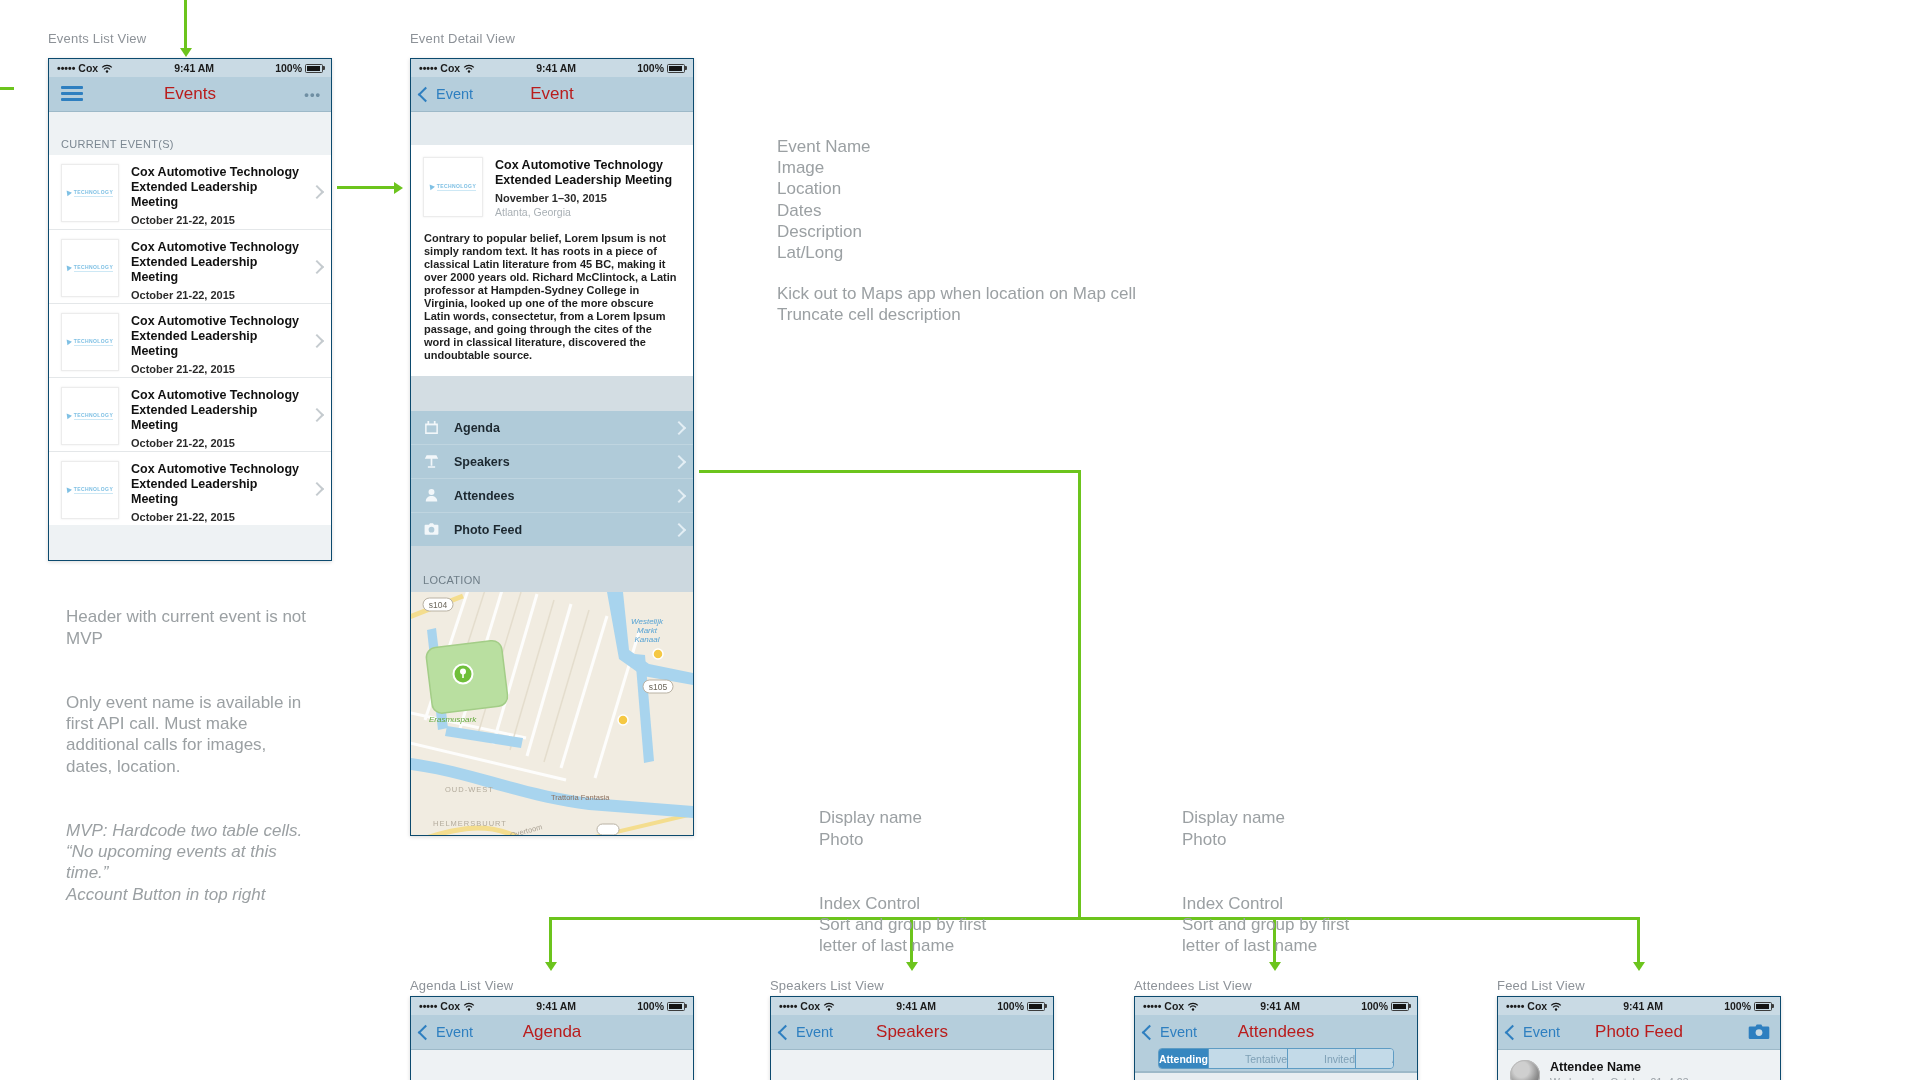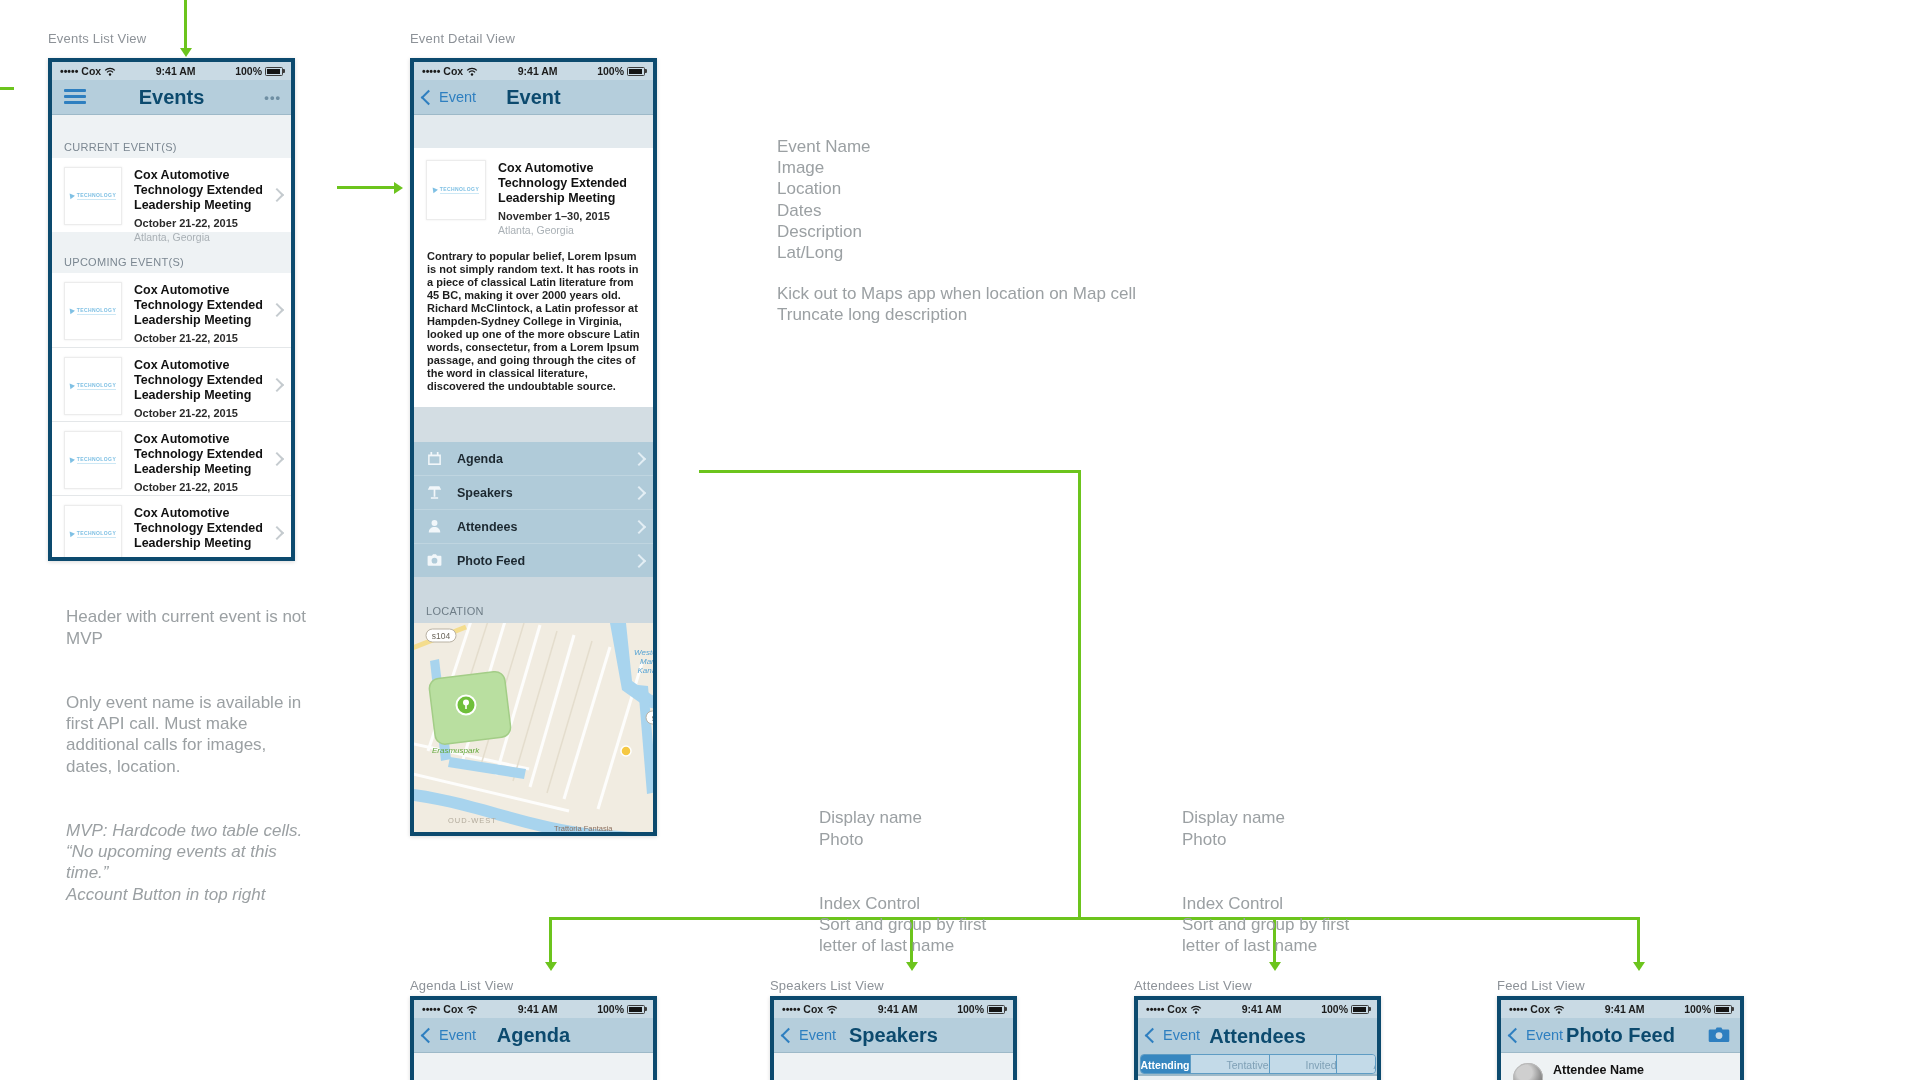--- a/index.html
+++ b/index.html
@@ -12,31 +12,31 @@
   .fields div{font-size:17px;line-height:21.2px;color:#9ba0a3;}
 
   
   .gline{position:absolute;background:#6cc41d;}
   .ghead-down{position:absolute;width:0;height:0;border-left:6px solid transparent;
               border-right:6px solid transparent;border-top:9px solid #6cc41d;}
   .ghead-right{position:absolute;width:0;height:0;border-top:6px solid transparent;
                border-bottom:6px solid transparent;border-left:9px solid #6cc41d;}
 
   
-  .phone{position:absolute;width:247px;background:#eef2f4;border:4px solid #0c4a6e;
+  .phone{position:absolute;width:284px;background:#eef2f4;border:1px solid #0c4a6e;
          box-shadow:0 1px 4px rgba(0,0,0,.15);overflow:hidden;box-sizing:border-box;}
   .statusbar{height:18px;background:#c9dae4;display:flex;align-items:center;
              justify-content:space-between;padding:0 8px;font-size:10.5px;font-weight:bold;color:#1b1b1b;}
   .sb-left,.sb-right{display:flex;align-items:center;gap:3px;}
   .batt{width:16px;height:7px;border:1px solid #3c3c3c;border-radius:1.5px;position:relative;}
   .batt i{position:absolute;top:1px;left:1px;bottom:1px;right:2px;background:#141414;}
   .batt:after{content:"";position:absolute;right:-3px;top:1.5px;width:2px;height:4px;background:#3c3c3c;border-radius:0 1px 1px 0;}
   .navbar{height:34px;background:#b5cedc;border-bottom:1px solid #9db9c8;position:relative;
           display:flex;align-items:center;justify-content:center;}
-  .nav-title{font-size:20px;font-weight:bold;color:#0c4a6e;}
+  .nav-title{font-size:17px;font-weight:normal;color:#b91c1c;}
   .back{position:absolute;left:9px;top:0;height:100%;display:flex;align-items:center;
         color:#2e7fc0;font-size:14.5px;cursor:default;}
   .chev-l{width:9px;height:9px;border-left:2.5px solid #2e7fc0;border-bottom:2.5px solid #2e7fc0;
           transform:rotate(45deg);margin-right:5px;}
   .burger{position:absolute;left:12px;top:9px;width:22px;height:16px;}
   .burger b{position:absolute;left:0;width:22px;height:2.6px;background:#2e7fc0;border-radius:1px;}
   .burger b:nth-child(1){top:0}.burger b:nth-child(2){top:6px}.burger b:nth-child(3){top:12px}
   .nav-ellipsis{position:absolute;right:10px;top:0;height:100%;display:flex;align-items:center;
                 color:#6f8fa3;font-size:13px;font-weight:bold;letter-spacing:1px;}
 
@@ -137,21 +137,21 @@
 
   <div class="fields" style="position:absolute;left:777px;top:136px;">
     <div>Event Name</div>
     <div>Image</div>
     <div>Location</div>
     <div>Dates</div>
     <div>Description</div>
     <div>Lat/Long</div>
   </div>
   <div class="note" style="left:777px;top:283px;width:420px;">Kick out to Maps app when location on Map cell</div>
-  <div class="note" style="left:777px;top:304px;width:420px;">Truncate long description</div>
+  <div class="note" style="left:777px;top:304px;width:420px;">Truncate cell description</div>
 
   <div class="note" style="left:819px;top:786px;width:190px;">
     <div>Display name
 Photo</div>
     <div style="margin-top:21px;">Index Control
 Sort and group by first
 letter of last name</div>
   </div>
   <div class="note" style="left:1182px;top:786px;width:190px;">
     <div>Display name
@@ -197,21 +197,20 @@
           </span>
         </span>
       <span class="cell-text">
         <div class="c-title">Cox Automotive Technology Extended Leadership Meeting</div>
         <div class="c-date">October 21-22, 2015</div>
         <div class="c-loc">Atlanta, Georgia</div>
       </span>
       <span class="chev-r"></span>
     </div>
 
-    <div class="sec-head" style="height:36px;">UPCOMING EVENT(S)</div>
     <div class="cell">
       <span class="thumb">
           <span class="logo">
             <span class="swoosh"></span>
             <span class="ltxt">TECHNOLOGY</span>
           </span>
         </span>
       <span class="cell-text">
         <div class="c-title">Cox Automotive Technology Extended Leadership Meeting</div>
         <div class="c-date">October 21-22, 2015</div>

